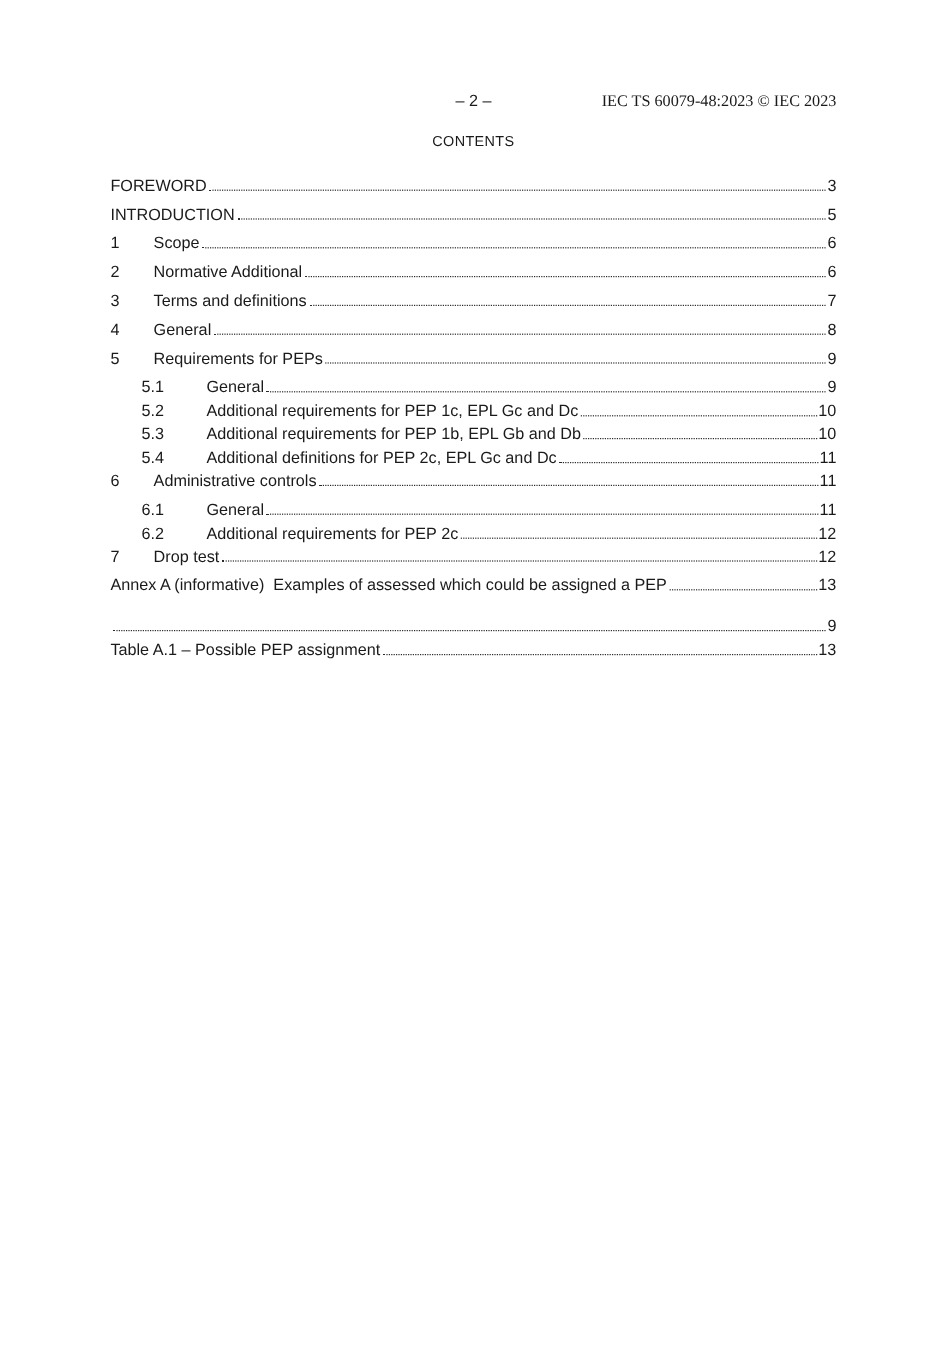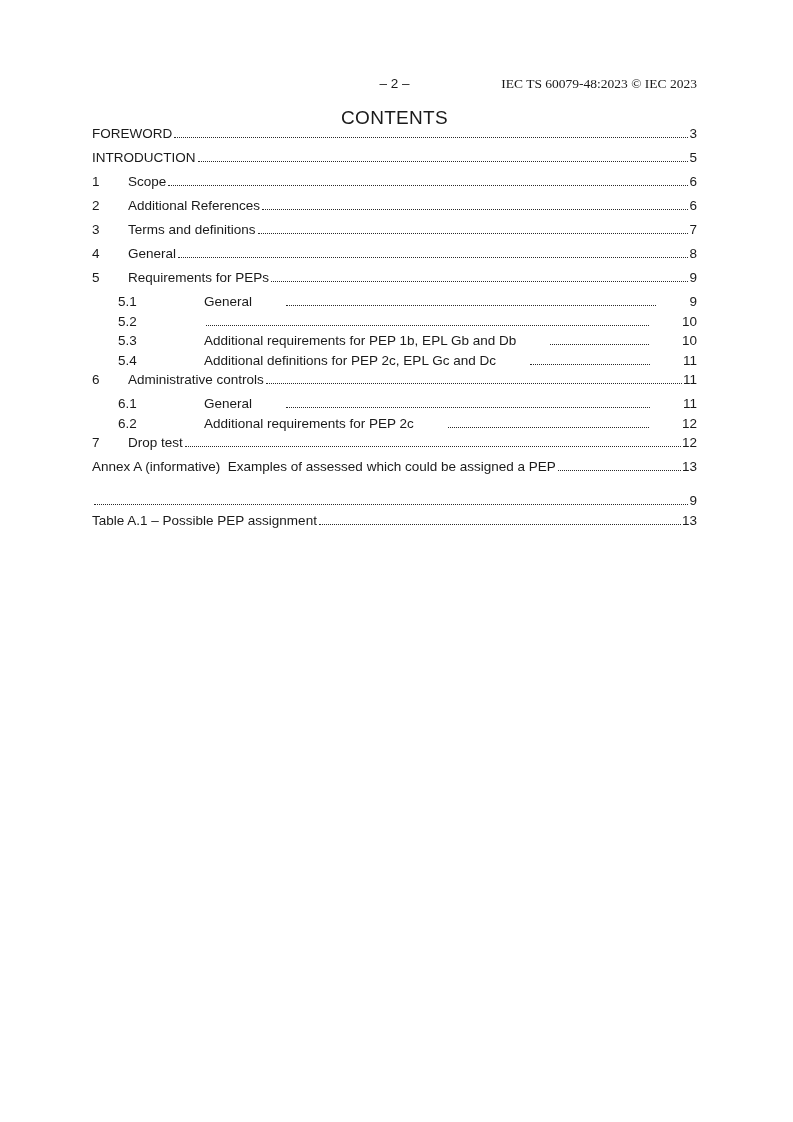--- a/index.html
+++ b/index.html
@@ -30,38 +30,37 @@
   .doc-ref {
     position: absolute;
     right: 0;
     text-align: right;
     font-family: Liberation Serif, serif;
   }
 
   .doc-title {
     margin-top: 19px;
     text-align: center;
-    font-size: 19px;
+    font-size: 12px;
     line-height: 16px;
     font-weight: normal;
     letter-spacing: 0.3px;
   }
 
-  .toc { }
+  .toc { margin-top: 21px; }
 
   .toc-row {
     display: flex;
     align-items: baseline;
     line-height: 15px;
     margin-bottom: 9px;
   }
   .toc-row.sub {
     padding-left: 26px;
     margin-bottom: 4.5px;
-    gap: 32px;
   }
   .toc-row .num { flex: 0 0 36px; }
   .toc-row.sub .num { flex: 0 0 54px; }
   .toc-row .label { white-space: pre-wrap; }
   .toc-row .leader {
     flex: 1 1 auto;
     min-width: 12px;
     border-bottom: 1.8px dotted #2a2a2a;
     margin: 0 1px 0 2px;
   }
@@ -94,21 +93,21 @@
           <span class="pg">5</span>
         </div>
         <div class="toc-row main">
           <span class="num">1</span>
           <span class="label">Scope</span>
           <span class="leader"></span>
           <span class="pg">6</span>
         </div>
         <div class="toc-row main">
           <span class="num">2</span>
-          <span class="label">Additional References</span>
+          <span class="label">Normative Additional</span>
           <span class="leader"></span>
           <span class="pg">6</span>
         </div>
         <div class="toc-row main">
           <span class="num">3</span>
           <span class="label">Terms and definitions</span>
           <span class="leader"></span>
           <span class="pg">7</span>
         </div>
         <div class="toc-row main">
@@ -124,20 +123,21 @@
           <span class="pg">9</span>
         </div>
         <div class="toc-row sub">
           <span class="num">5.1</span>
           <span class="label">General</span>
           <span class="leader"></span>
           <span class="pg">9</span>
         </div>
         <div class="toc-row sub">
           <span class="num">5.2</span>
+          <span class="label">Additional requirements for PEP 1c, EPL Gc and Dc</span>
           <span class="leader"></span>
           <span class="pg">10</span>
         </div>
         <div class="toc-row sub">
           <span class="num">5.3</span>
           <span class="label">Additional requirements for PEP 1b, EPL Gb and Db</span>
           <span class="leader"></span>
           <span class="pg">10</span>
         </div>
         <div class="toc-row sub">

